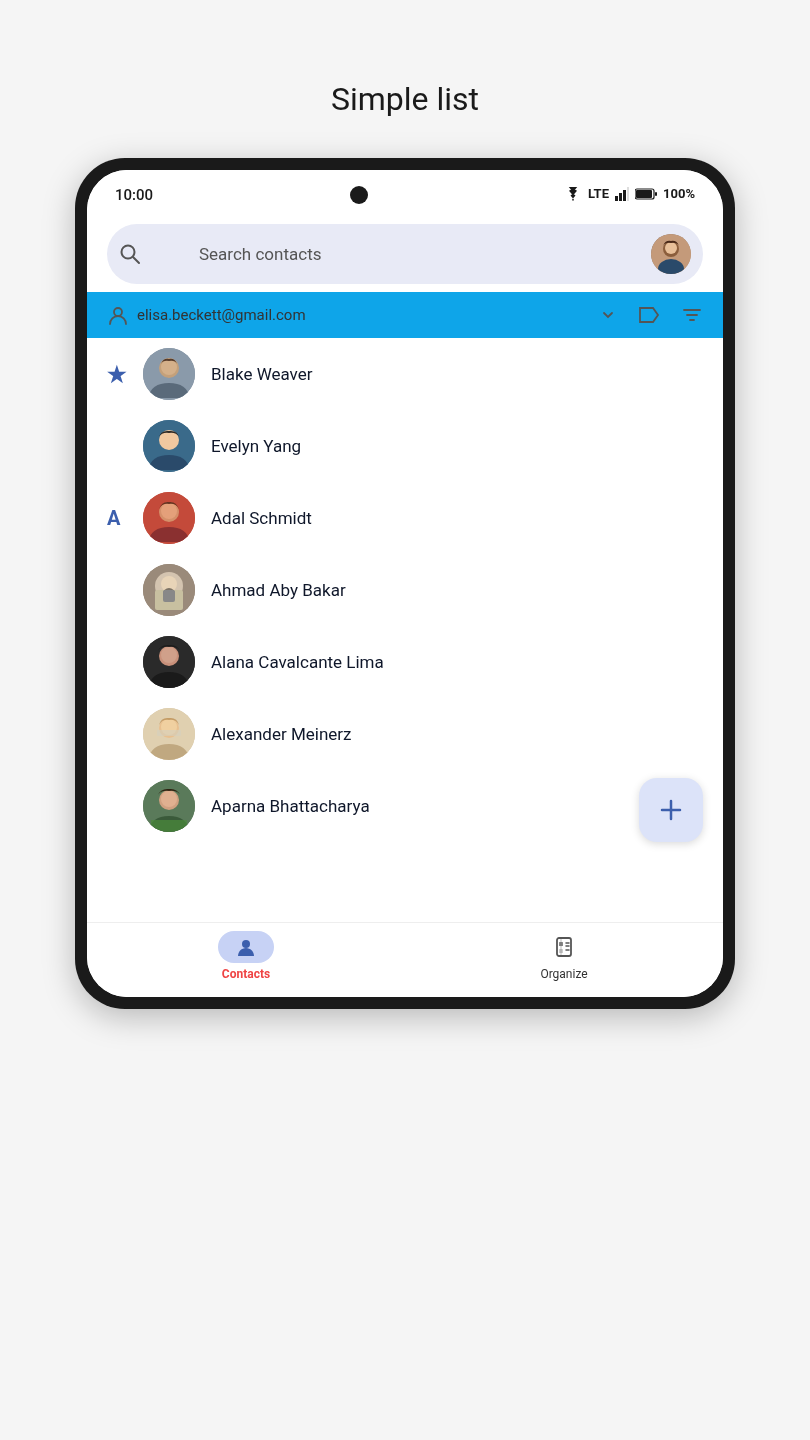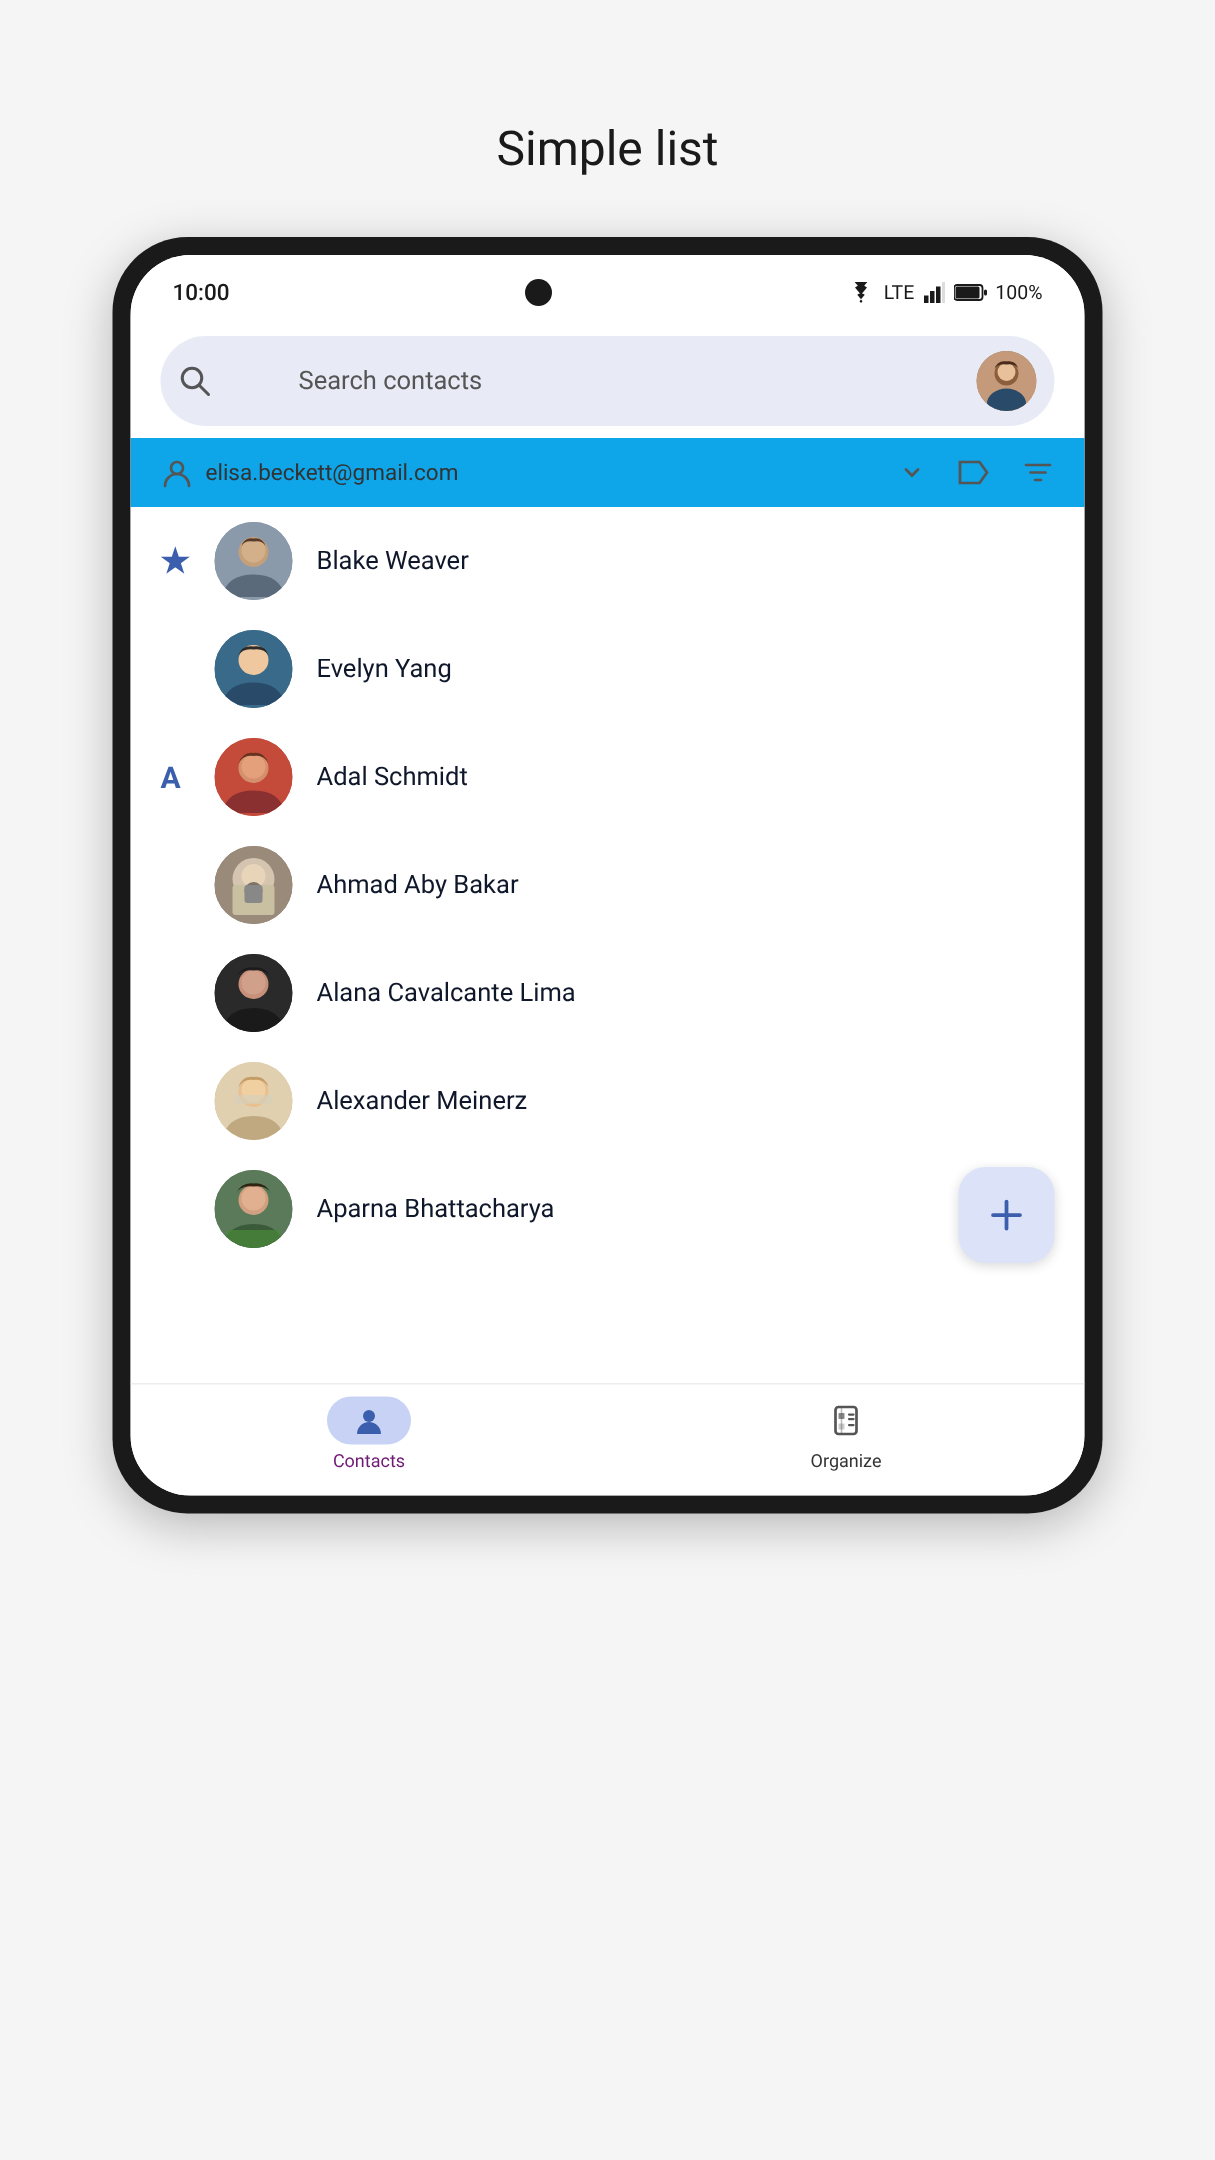--- a/index.html
+++ b/index.html
@@ -28,42 +28,42 @@
       box-shadow: 0 8px 32px rgba(0,0,0,0.25);
     }
     .phone-screen {
       background: #ffffff;
       border-radius: 40px;
       overflow: hidden;
       position: relative;
     }
     .status-bar {
       display: flex;
-      align-items: center;
+      align-items: flex-start;
       justify-content: space-between;
       padding: 16px 28px 8px 28px;
       background: #fff;
     }
     .status-time {
       font-size: 15px;
       font-weight: 500;
       color: #1a1a1a;
     }
     .status-camera {
       width: 18px;
       height: 18px;
       background: #1a1a1a;
       border-radius: 50%;
     }
     .status-icons {
       display: flex;
       align-items: center;
       gap: 6px;
       font-size: 13px;
-      font-weight: 400;
+      font-weight: 700;
       color: #1a1a1a;
     }
     .status-icons svg {
       fill: #1a1a1a;
     }
 
     .search-area {
       padding: 12px 20px 8px 20px;
       background: #fff;
     }
@@ -199,22 +199,22 @@
       font-size: 20px;
     }
     .nav-icon-wrap.active {
       background: #c7d2f5;
     }
     .nav-label {
       font-size: 12px;
       color: #333;
     }
     .nav-label.active {
-      color: #701a75;
-      font-weight: 400;
+      color: #ef4444;
+      font-weight: 700;
     }
   </style>
 </head>
 <body>
 
 <h1 class="page-title">Simple list</h1>
 
 <div class="phone-frame">
   <div class="phone-screen">
 

